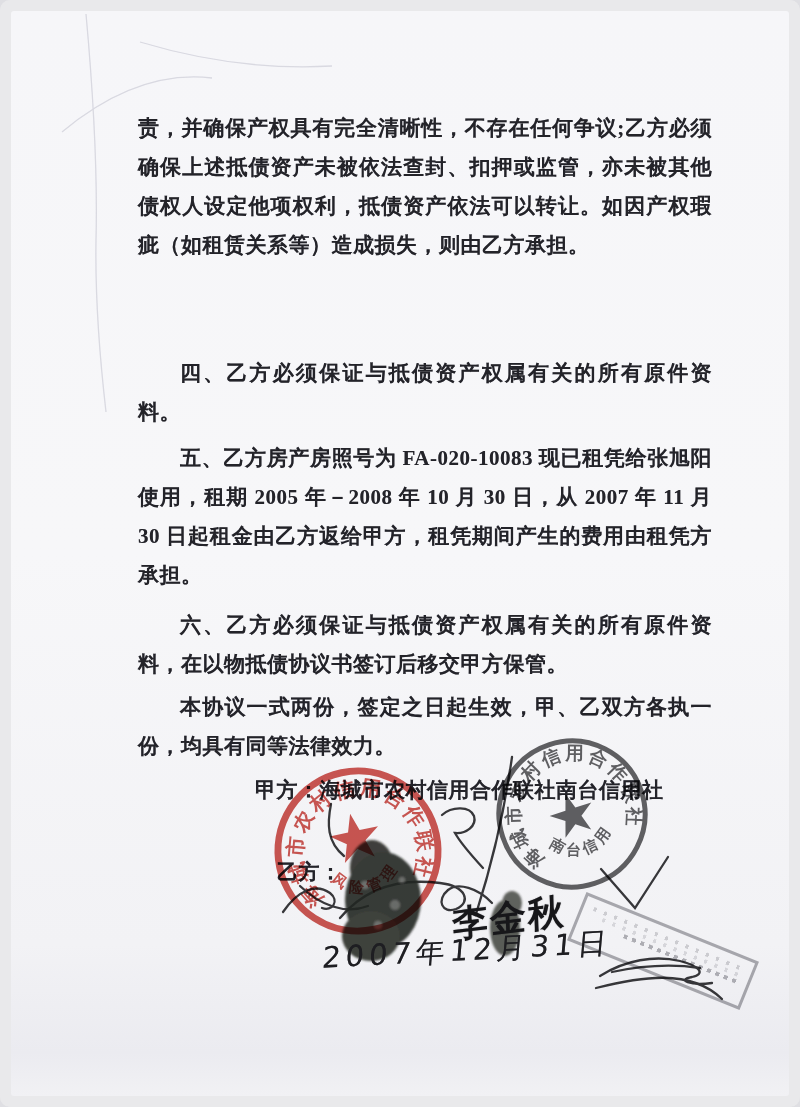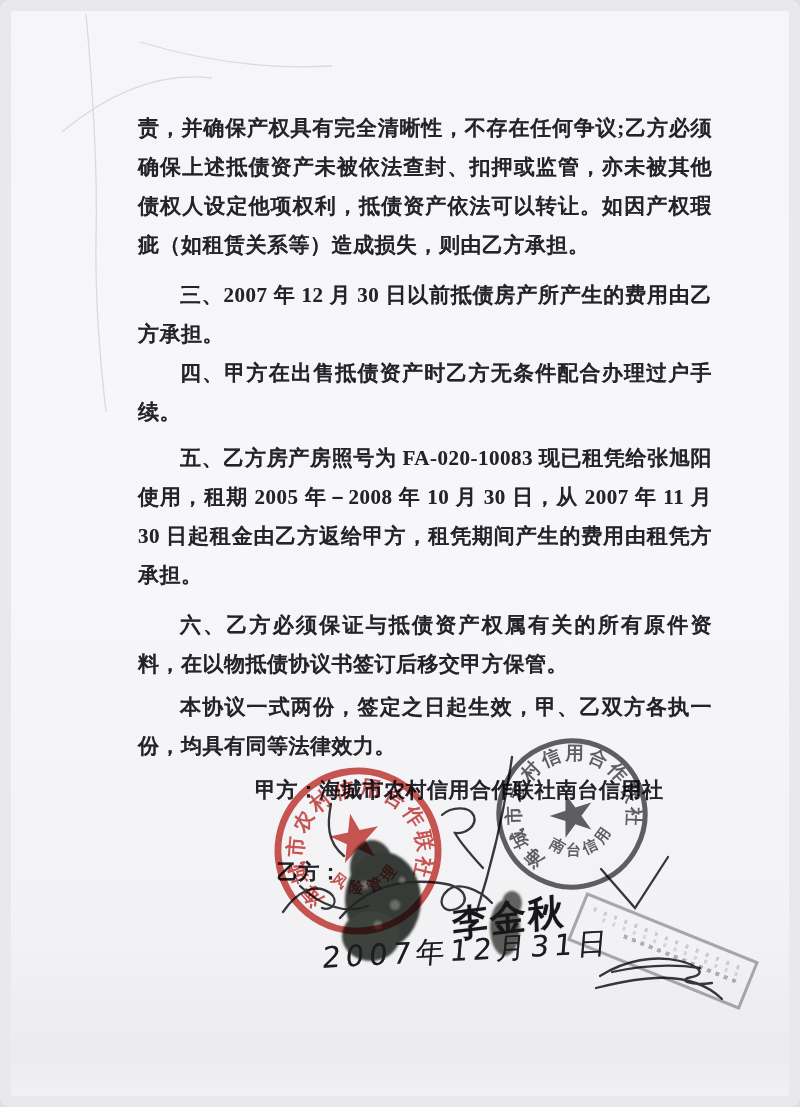--- a/index.html
+++ b/index.html
@@ -57,22 +57,21 @@
     z-index:9;pointer-events:none;
   }
 </style>
 </head>
 <body>
 
 <div class="stage">
   <div class="paper"></div>
 
   <div class="para" style="top:109px;">责，并确保产权具有完全清晰性，不存在任何争议;乙方必须确保上述抵债资产未被依法查封、扣押或监管，亦未被其他债权人设定他项权利，抵债资产依法可以转让。如因产权瑕疵（如租赁关系等）造成损失，则由乙方承担。</div>
-  <div class="para indent" style="top:276px;">三、2007 年 12 月 30 日以前抵债房产所产生的费用由乙方承担。</div>
-  <div class="para indent" style="top:354px;">四、甲方在出售抵债资产时乙方无条件配合办理过户手续。</div>
+  <div class="para indent" style="top:354px;">四、乙方必须保证与抵债资产权属有关的所有原件资料。</div>
   <div class="para indent" style="top:439px;">五、乙方房产房照号为 FA-020-10083 现已租凭给张旭阳使用，租期 2005 年－2008 年 10 月 30 日，从 2007 年 11 月 30 日起租金由乙方返给甲方，租凭期间产生的费用由租凭方承担。</div>
   <div class="para indent" style="top:688px;">本协议一式两份，签定之日起生效，甲、乙双方各执一份，均具有同等法律效力。</div>
   <div class="para indent" style="top:606px;">六、乙方必须保证与抵债资产权属有关的所有原件资料，在以物抵债协议书签订后移交甲方保管。</div>
 
   <div class="partyline" style="left:255px;top:776px;">甲方：海城市农村信用合作联社南台信用社</div>
   <div class="partyline" style="left:277px;top:858px;">乙方：</div>
 
   <div class="hand-date">2007年12月31日</div>
   <div class="hand-sign">李金秋</div>
 

